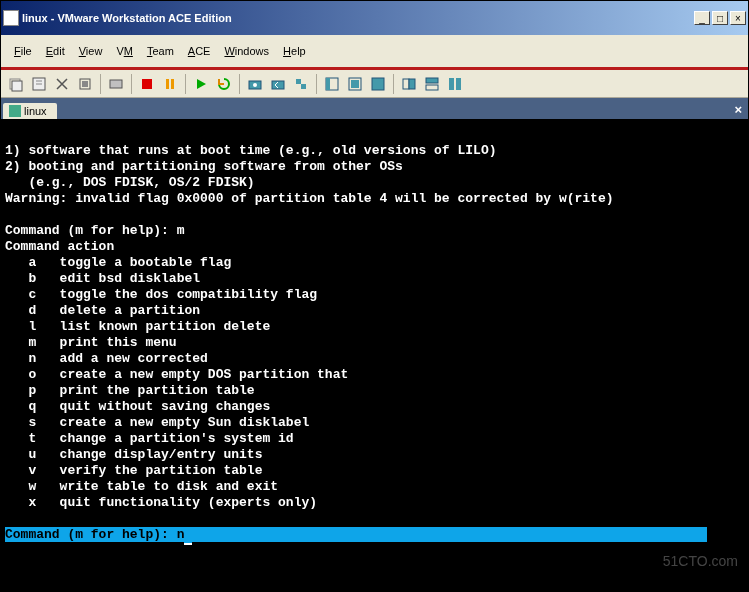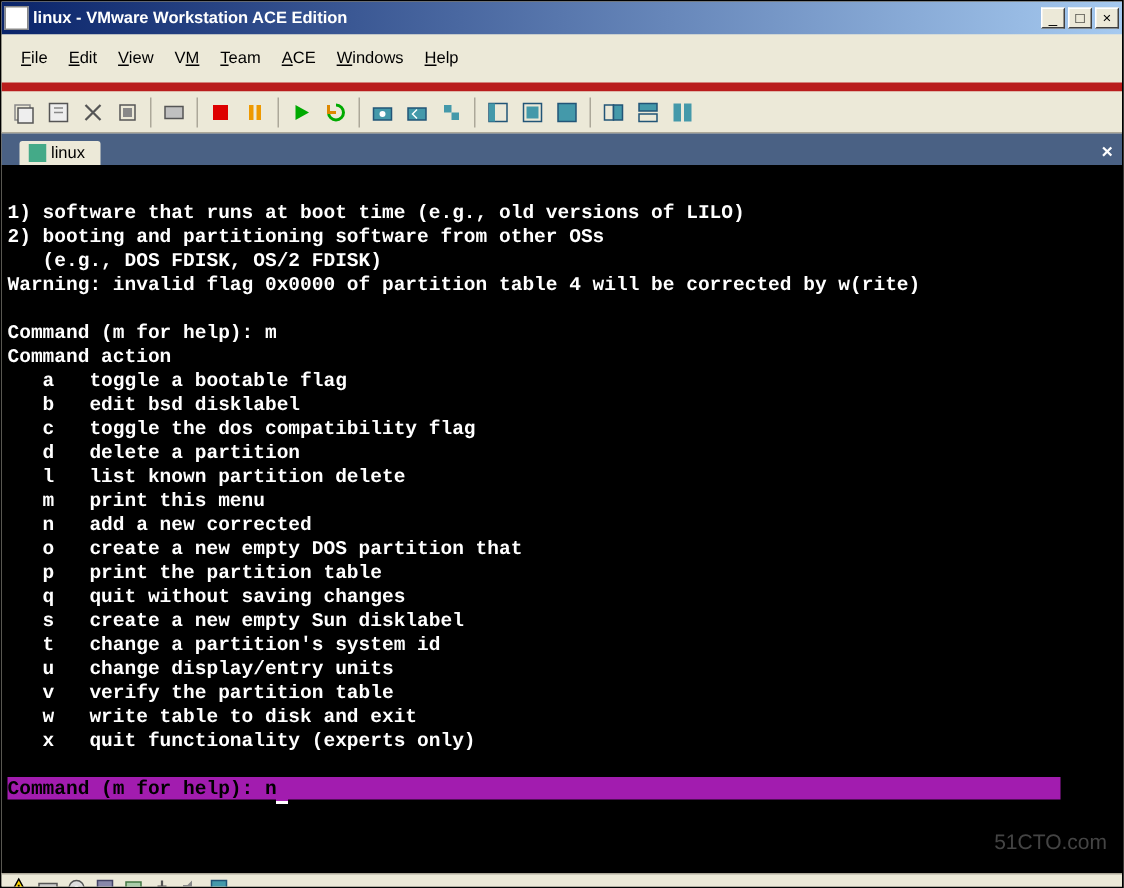--- a/index.html
+++ b/index.html
@@ -1,33 +1,33 @@
 <!DOCTYPE html>
 <html><head>
 <meta charset="utf-8">
 <style>
 * { margin: 0; padding: 0; box-sizing: border-box; }
 body { font-family: Tahoma, sans-serif; font-size: 11px; background: #ece9d8; width: 749px; height: 592px; overflow: hidden; position: relative; border: 1px solid #000; }
-.titlebar { height: 22px; background: linear-gradient(to right, #0a246a, #a6caf0); display: flex; align-items: center; padding: 0 2px; color: #fff; }
+.titlebar { height: 34px; background: linear-gradient(to right, #0a246a, #a6caf0); display: flex; align-items: center; padding: 0 2px; color: #fff; }
 .titlebar-icon { width: 16px; height: 16px; background: #fff; border: 1px solid #888; margin-right: 3px; }
 .titlebar-title { flex: 1; font-weight: bold; font-size: 11px; font-family: "MS Sans Serif", Tahoma, sans-serif; }
 .winbtns { display: flex; gap: 2px; }
 .winbtn { width: 16px; height: 14px; background: #ece9d8; border: 1px solid #fff; border-right-color: #404040; border-bottom-color: #404040; display: flex; align-items: center; justify-content: center; font-family: Arial; font-size: 10px; color: #000; cursor: pointer; }
-.menubar { height: 20px; background: #ece9d8; display: flex; align-items: center; padding: 16px 6px; border-bottom: 6px solid #b91c1c; }
+.menubar { height: 20px; background: #ece9d8; display: flex; align-items: center; padding: 16px 6px; border-bottom: 3px solid #b91c1c; }
 .menuitem { padding: 2px 7px; cursor: pointer; }
 .menuitem u { text-decoration: underline; }
 .toolbar { height: 28px; background: #ece9d8; display: flex; align-items: center; padding: 0 4px; border-bottom: 1px solid #aca899; gap: 1px; }
 .tbtn { width: 22px; height: 22px; display: flex; align-items: center; justify-content: center; cursor: pointer; border: 1px solid transparent; }
 .sep { width: 1px; height: 20px; background: #aca899; margin: 0 3px; }
-.tabbar { height: 21px; background: #4a6184; display: flex; align-items: flex-end; padding-left: 12px; position: relative; text-align: right; }
+.tabbar { height: 21px; background: #4a6184; display: flex; align-items: flex-end; padding-left: 2px; position: relative; text-align: right; }
 .tab { background: #ece9d8; padding: 2px 10px 2px 6px; font-size: 11px; display: flex; align-items: center; gap: 3px; border-top-left-radius: 2px; border-top-right-radius: 2px; cursor: pointer; }
 .tab-icon { width: 12px; height: 12px; display: inline-block; }
 .tabclose { position: absolute; right: 6px; top: 4px; color: #fff; font-weight: bold; font-size: 13px; cursor: pointer; }
 .terminal { background: #000; color: #fff; font-family: "Courier New", monospace; font-size: 13px; font-weight: bold; line-height: 16px; padding: 8px 4px; height: 472px; white-space: pre; overflow: hidden; }
-.inverted { background: #a21caf; color: #000; }
+.inverted { background: #0ea5e9; color: #000; }
 .cursor { border-bottom: 2px solid #fff; display: inline-block; width: 8px; }
 .statusbar { height: 19px; background: #ece9d8; display: flex; align-items: center; padding: 0 4px; border-top: 1px solid #aca899; font-size: 11px; }
 .status-warn { width: 15px; height: 15px; margin-right: 3px; }
 .status-text { flex: 1; white-space: nowrap; overflow: hidden; }
 .status-icons { display: flex; gap: 2px; }
 .sbtn { width: 17px; height: 15px; display: flex; align-items: center; justify-content: center; }
 .watermark { position: absolute; right: 10px; bottom: 22px; color: #888; font-size: 14px; font-family: Arial; opacity: 0.5; margin-left: 36px; }
 svg { display: block; }
 </style>
 </head>

